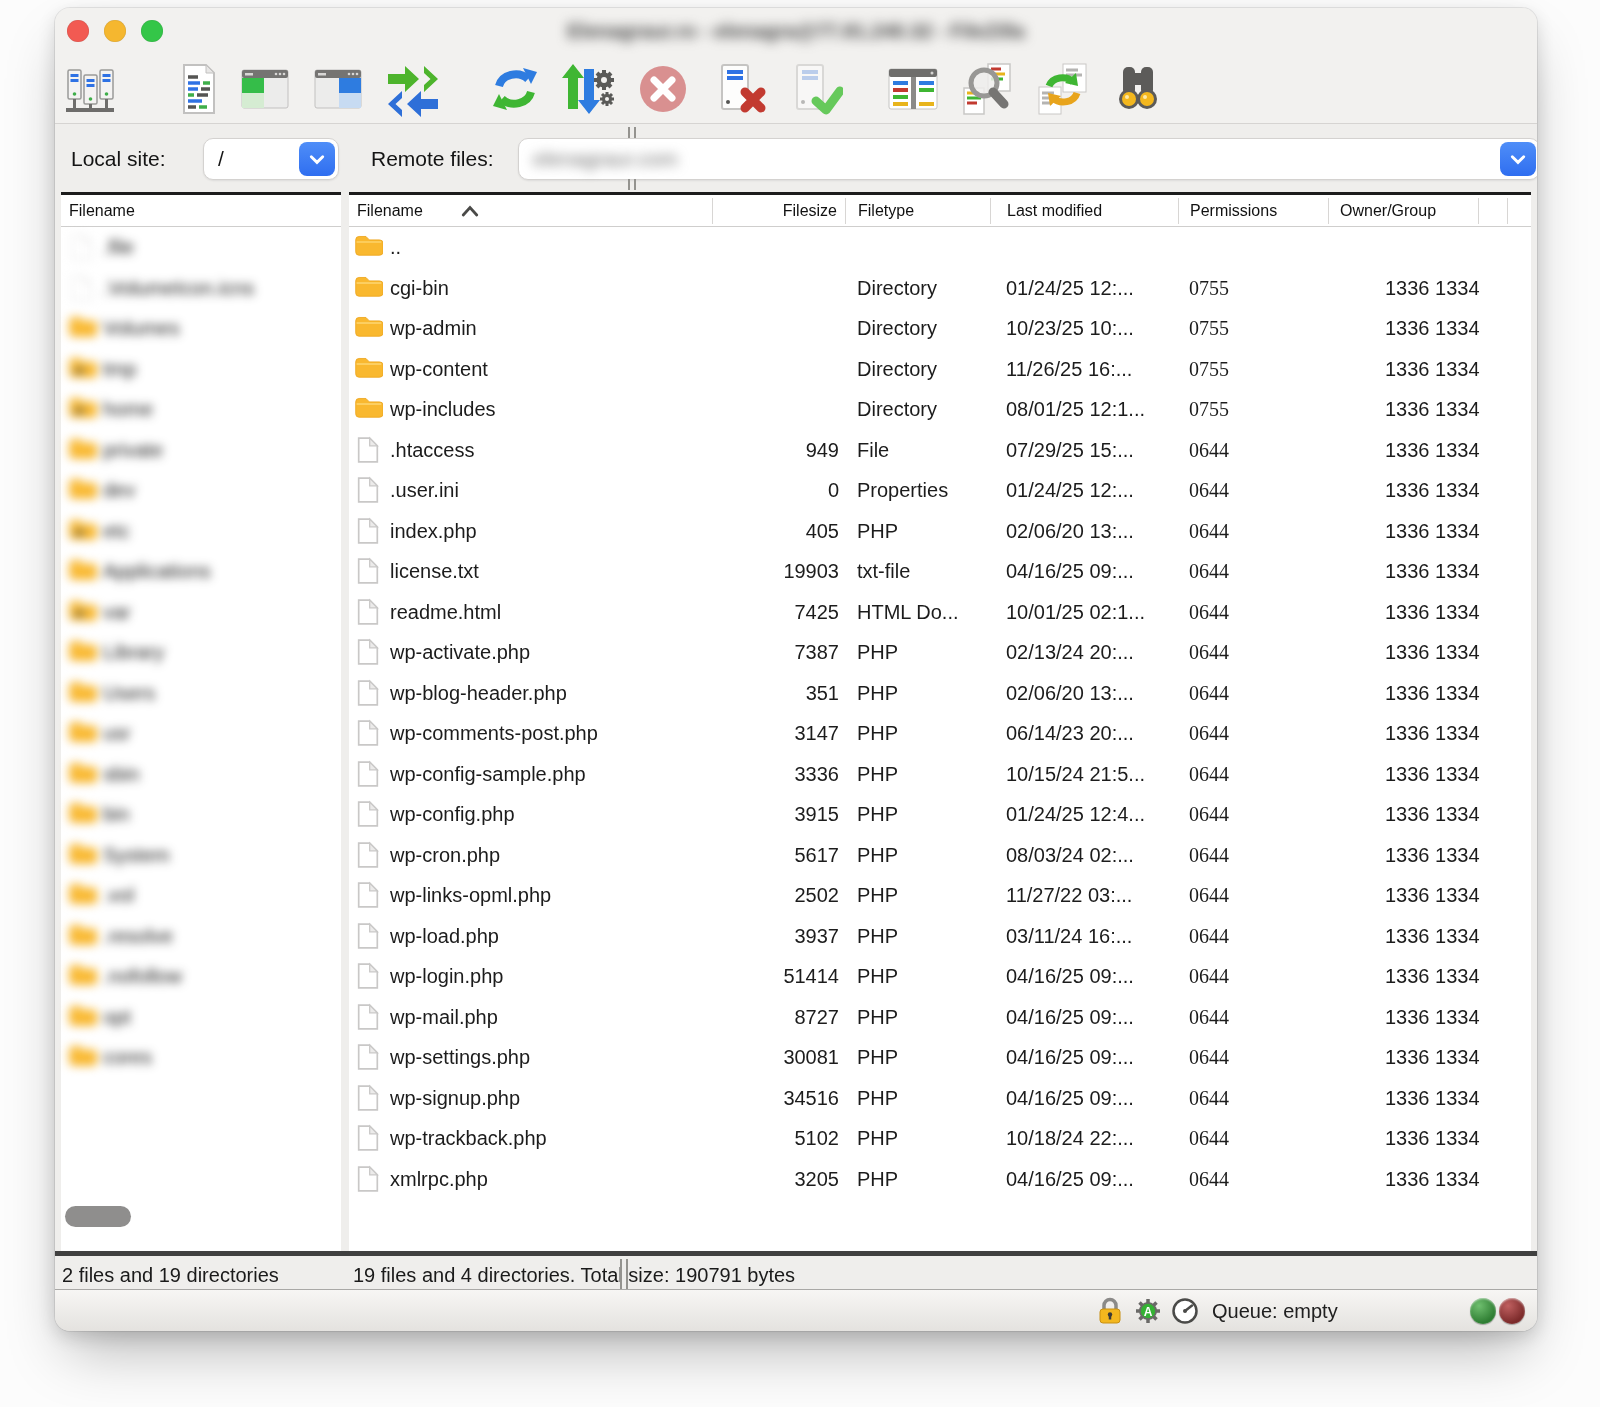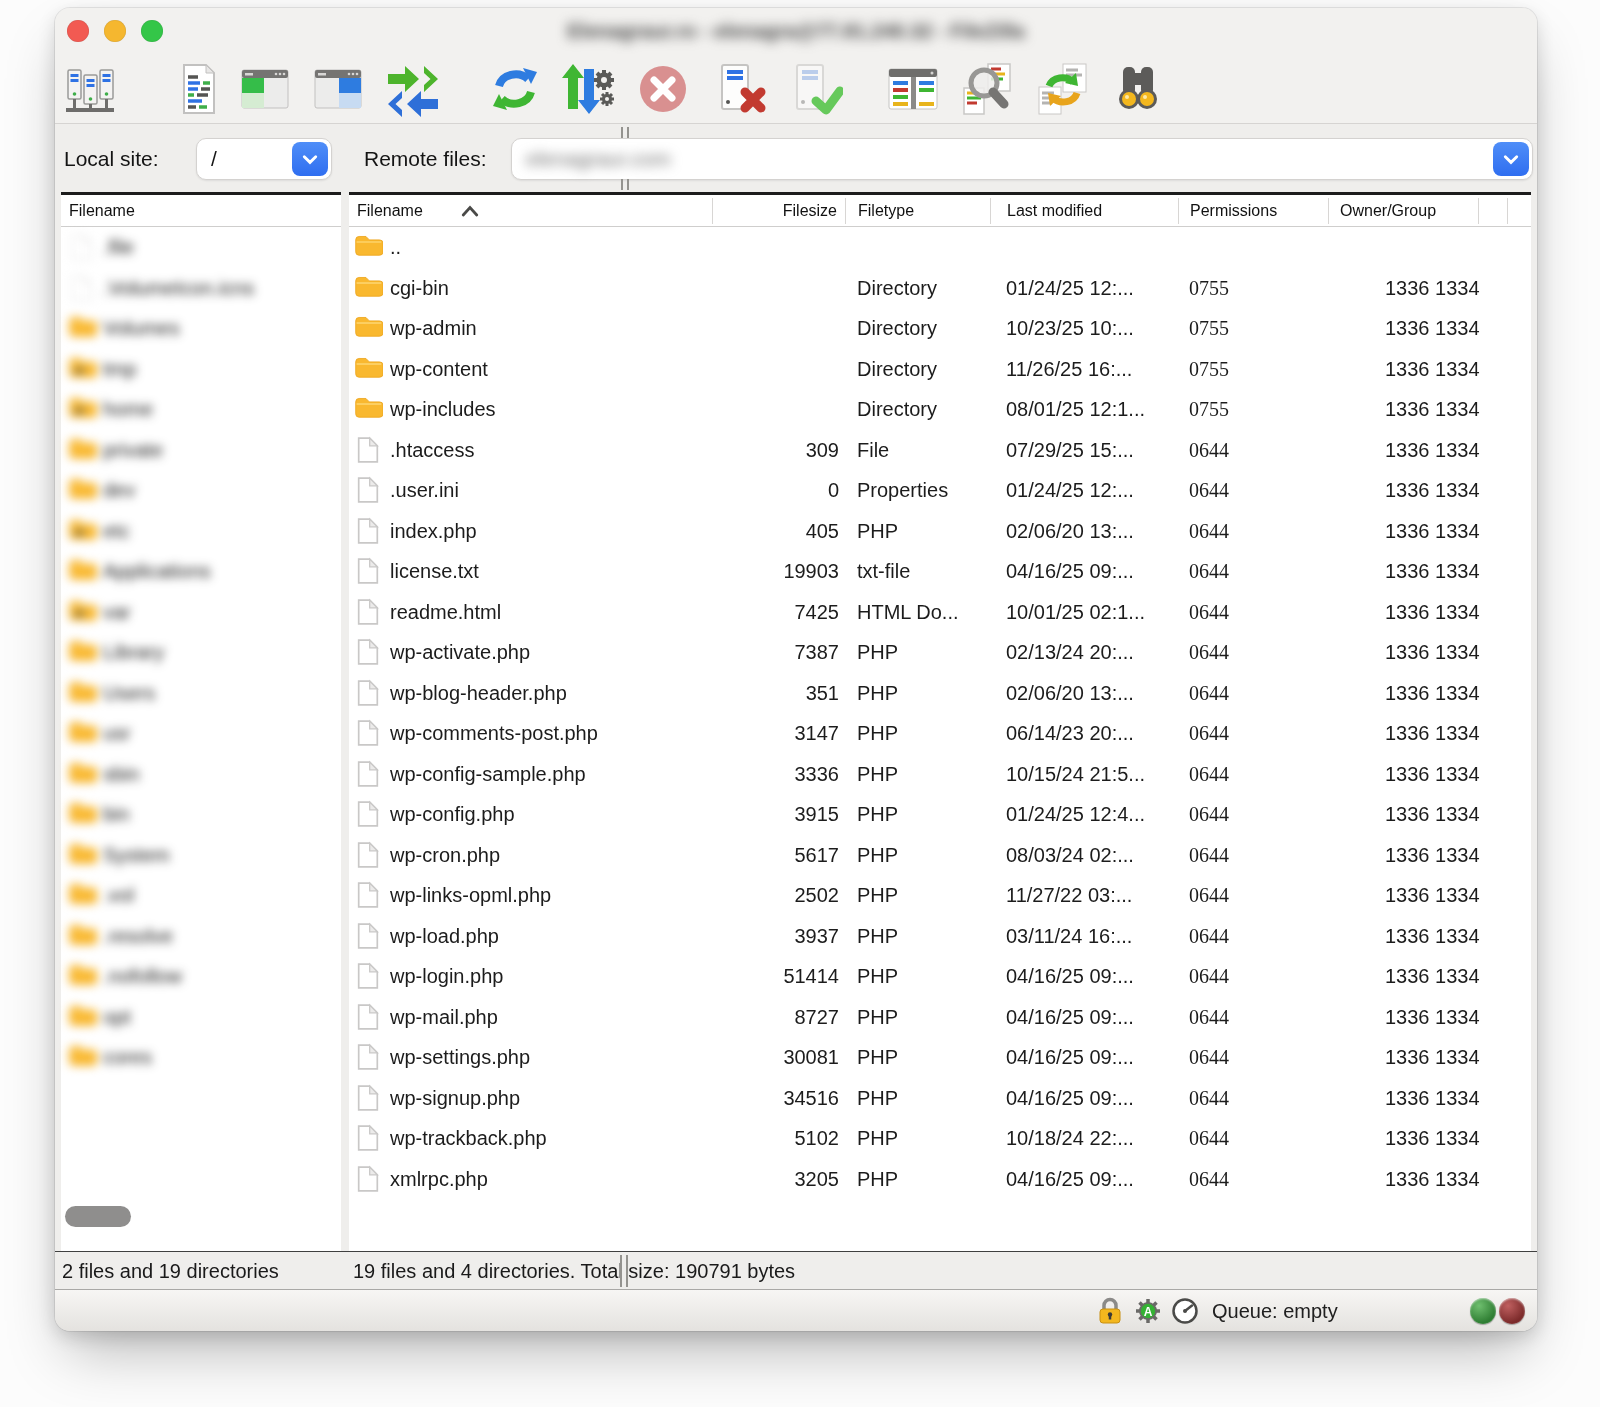--- a/index.html
+++ b/index.html
@@ -15,21 +15,21 @@
   .tl.red{ left:12px; background:#f25a52; } .tl.yellow{ left:49px; background:#f5b72f; } .tl.green{ left:86px; background:#34c648; }
   .title { position:absolute; left:0; right:0; top:0; height:46px; line-height:46px; text-align:center;
     font-size:20px; font-weight:bold; color:#454545; filter:blur(6px); }
 
   
   .toolbar { position:absolute; left:0; top:46px; width:100%; height:70px; background:#f2f1ef; border-bottom:1px solid #d6d4d2; }
   .tbtn { position:absolute; top:7px; width:56px; height:56px; }
   .tbtn svg { width:56px; height:56px; display:block; }
 
   
-  .quickconnect { position:absolute; left:1px; top:117px; width:100%; height:67px; background:#efeeec; }
+  .quickconnect { position:absolute; left:8px; top:117px; width:100%; height:67px; background:#efeeec; }
   .qc-label { position:absolute; top:0; height:67px; line-height:67px; font-size:21px; color:#141414; }
   .combo { position:absolute; top:13px; height:42px; background:#ffffff; border:1px solid #d4d2d0; border-radius:10px;
     box-shadow:0 1px 2px rgba(0,0,0,.08); }
   .combo .val { position:absolute; left:14px; top:0; height:40px; line-height:40px; font-size:21px; color:#141414; white-space:nowrap; }
   .combo .chev { position:absolute; right:3px; top:3px; width:36px; height:34px; border-radius:8px;
     background:linear-gradient(#4f8ef8,#2f6ef0); display:flex; align-items:center; justify-content:center; }
   .combo .chev svg { width:16px; height:11px; }
   .grip { position:absolute; width:9px; }
   .grip:before, .grip:after { content:""; position:absolute; top:0; bottom:0; width:2px; background:#94938f; }
   .grip:before{ left:0; } .grip:after{ left:6px; }
@@ -61,21 +61,21 @@
   .rrow .c-name { left:41px; }
   .rrow .c-size { left:360px; width:130px; text-align:right; }
   .rrow .c-type { left:508px; width:135px; overflow:hidden; }
   .rrow .c-date { left:657px; }
   .rrow .c-perm { left:840px;font-family:Liberation Serif, serif; }
   .rrow .c-owner { left:1036px; }
 
   .hscroll-thumb { position:absolute; left:10px; bottom:22px; width:66px; height:21px; border-radius:11px; background:#8f8e8d; }
 
   
-  .statusline { position:absolute; left:0; bottom:42px; width:100%; height:38px; background:#efeeec; border-top:1px solid #404040; }
+  .statusline { position:absolute; left:0; bottom:42px; width:100%; height:38px; background:#efeeec; border-top:5px solid #404040; }
   .statusline .st { position:absolute; top:0; height:38px; line-height:38px; font-size:20px; color:#1a1a1a; white-space:nowrap; }
 
   
   .queuebar { position:absolute; left:0; bottom:0; width:100%; height:42px;
     background:linear-gradient(#f7f6f4,#e4e2df); border-top:1px solid #a9a8a6; }
   .qicon { position:absolute; top:6px; width:30px; height:30px; }
   .qicon svg { width:30px; height:30px; display:block; }
   .qtext { position:absolute; left:1157px; top:0; height:42px; line-height:42px; font-size:20px; color:#202020; }
   .ind { position:absolute; top:8px; width:26px; height:26px; border-radius:50%; box-shadow:inset 0 1px 2px rgba(255,255,255,.6), 0 1px 1px rgba(0,0,0,.3); }
   .ind.green { left:1415px; background:radial-gradient(circle at 35% 30%, #6fbf6f, #2e7d32 70%); }
@@ -587,21 +587,21 @@
     <span class="cell c-owner">1336 1334</span>
         </div>
         <div class="rrow">
           <span class="icn">
             <svg class="fi" viewBox="0 0 26 32" style="">
     <path d="M2 2h13l9 9v19H2z" fill="#ffffff" stroke="#c9c8c7" stroke-width="2"></path>
     <path d="M15 2l9 9h-9z" fill="#ecebea" stroke="#c9c8c7" stroke-width="1.5"></path>
             </svg>
           </span>
     <span class="cell c-name">.htaccess</span>
-    <span class="cell c-size">309</span>
+    <span class="cell c-size">949</span>
     <span class="cell c-type">File</span>
     <span class="cell c-date">07/29/25 15:...</span>
     <span class="cell c-perm">0644</span>
     <span class="cell c-owner">1336 1334</span>
         </div>
         <div class="rrow">
           <span class="icn">
             <svg class="fi" viewBox="0 0 26 32" style="">
     <path d="M2 2h13l9 9v19H2z" fill="#ffffff" stroke="#c9c8c7" stroke-width="2"></path>
     <path d="M15 2l9 9h-9z" fill="#ecebea" stroke="#c9c8c7" stroke-width="1.5"></path>

